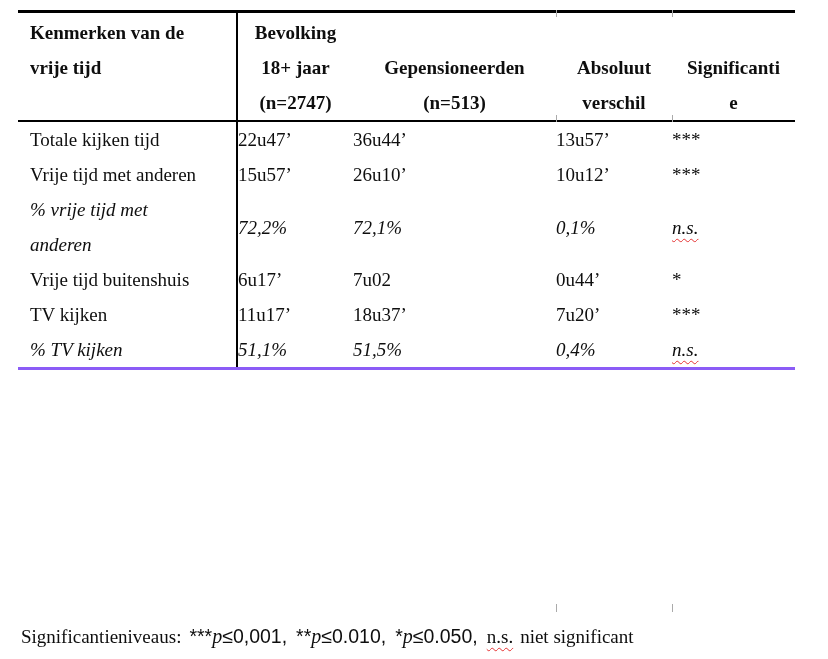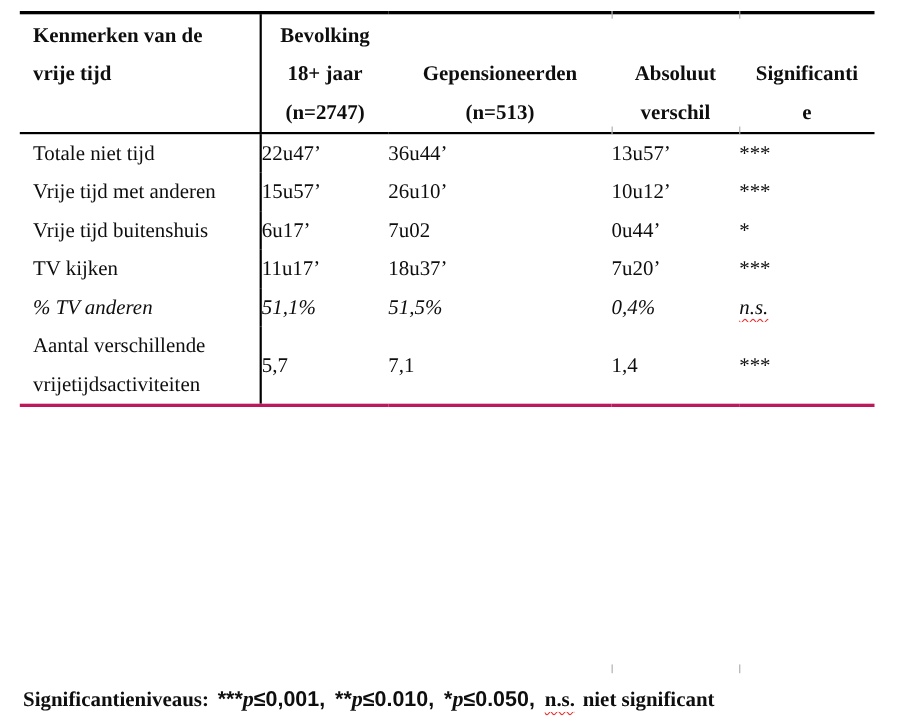--- a/index.html
+++ b/index.html
@@ -6,21 +6,21 @@
   html,body { margin:0; padding:0; }
   body {
     width:828px; height:659px; background:#ffffff; color:#0e0e0e;
     font-family:"Liberation Serif", serif;
   }
   .page { position:relative; width:828px; height:659px; background:#fff; overflow:hidden; }
 
   table.stat {
     position:absolute; left:18px; top:10px; width:777px;
     border-collapse:collapse; table-layout:fixed;
-    border-top:3px solid #000; border-bottom:3px solid #be185d;
+    border-top:3px solid #000; border-bottom:3px solid #8b5cf6;
     font-size:19px;
   }
   col.w1{width:219px;} col.w2{width:116px;} col.w3{width:203px;} col.w4{width:116px;} col.w5{width:123px;}
 
   th, td { padding:0; font-weight:normal; vertical-align:middle; }
   .c1 { text-align:left; padding-left:12px; border-right:2px solid #000; }
 
   thead th { border-bottom:2px solid #000; vertical-align:top; padding-top:2px; }
   .hline { height:35px; line-height:35px; font-weight:bold; white-space:nowrap; }
   .hspacer { height:35px; }
@@ -36,21 +36,21 @@
     text-decoration-style:wavy;
     text-decoration-color:#e53333;
     text-decoration-thickness:1px;
     text-underline-offset:4px;
   }
 
   .tick { position:absolute; width:1px; background:#aaaaaa; }
 
   .footnote {
     position:absolute; left:21px; top:619px; width:790px;
-    font-size:19px; line-height:34px; white-space:nowrap;font-weight:bold;
+    font-size:19px; line-height:34px; white-space:nowrap;
   }
   .footnote .prefix { margin-right:8px; }
   .footnote .lvl { margin-right:9px; }
   .footnote .sans { font-family:"Liberation Sans", sans-serif; font-size:19.5px; }
   .footnote .p-ital { font-style:italic; font-size:20px; }
   .footnote .ns { margin-right:7px; }
 </style>
 </head>
 <body>
 
@@ -87,63 +87,63 @@
         </th>
         <th>
           <div class="hspacer"></div>
           <div class="hline">Significanti</div>
           <div class="hline">e</div>
         </th>
       </tr>
     </thead>
     <tbody>
       <tr class="single">
-        <td class="c1">Totale niet tijd</td>
+        <td class="c1">Totale kijken tijd</td>
         <td>22u47’</td>
         <td>36u44’</td>
         <td>13u57’</td>
         <td>***</td>
       </tr>
       <tr class="single">
         <td class="c1">Vrije tijd met anderen</td>
         <td>15u57’</td>
         <td>26u10’</td>
         <td>10u12’</td>
         <td>***</td>
+      </tr>
+      <tr class="double ital">
+        <td class="c1">
+          <div class="lbl-line">% vrije tijd met</div>
+          <div class="lbl-line">anderen</div>
+        </td>
+        <td>72,2%</td>
+        <td>72,1%</td>
+        <td>0,1%</td>
+        <td><span class="wavy">n.s.</span></td>
       </tr>
       <tr class="single">
         <td class="c1">Vrije tijd buitenshuis</td>
         <td>6u17’</td>
         <td>7u02</td>
         <td>0u44’</td>
         <td>*</td>
       </tr>
       <tr class="single">
         <td class="c1">TV kijken</td>
         <td>11u17’</td>
         <td>18u37’</td>
         <td>7u20’</td>
         <td>***</td>
       </tr>
       <tr class="single ital">
-        <td class="c1">% TV anderen</td>
+        <td class="c1">% TV kijken</td>
         <td>51,1%</td>
         <td>51,5%</td>
         <td>0,4%</td>
         <td><span class="wavy">n.s.</span></td>
-      </tr>
-      <tr class="double">
-        <td class="c1">
-          <div class="lbl-line">Aantal verschillende</div>
-          <div class="lbl-line">vrijetijdsactiviteiten</div>
-        </td>
-        <td>5,7</td>
-        <td>7,1</td>
-        <td>1,4</td>
-        <td>***</td>
       </tr>
     </tbody>
   </table>
 
   <div class="tick" style="left:556px; top:10px; height:7px;"></div>
   <div class="tick" style="left:672px; top:10px; height:7px;"></div>
   <div class="tick" style="left:556px; top:115px; height:7px;"></div>
   <div class="tick" style="left:672px; top:115px; height:7px;"></div>
   <div class="tick" style="left:556px; top:604px; height:8px;"></div>
   <div class="tick" style="left:672px; top:604px; height:8px;"></div>

